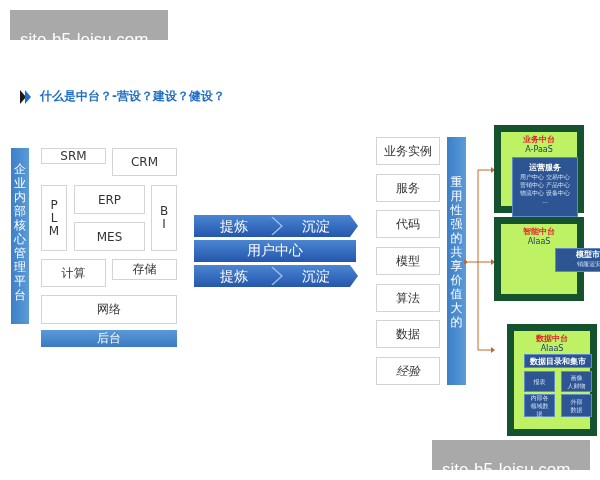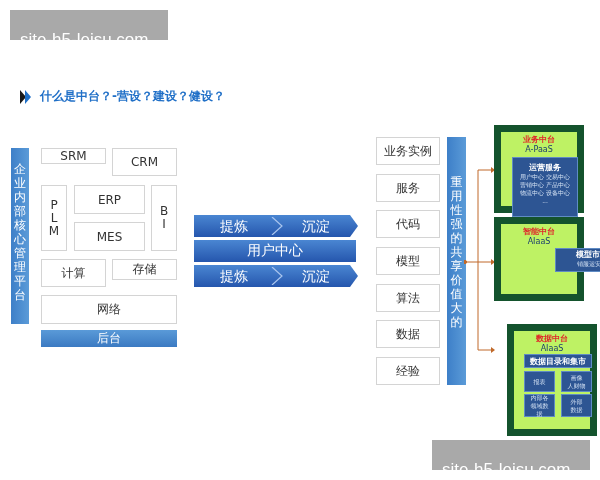--- a/index.html
+++ b/index.html
@@ -121,21 +121,21 @@
     </svg>
   <span class="seg seg2">沉淀</span>
 </div>
 
 <div class="box rbox" style="top:137px;">业务实例</div>
 <div class="box rbox" style="top:174px;">服务</div>
 <div class="box rbox" style="top:210px;">代码</div>
 <div class="box rbox" style="top:247px;">模型</div>
 <div class="box rbox" style="top:284px;">算法</div>
 <div class="box rbox" style="top:320px;">数据</div>
-<div class="box rbox" style="top:357px;">经验</div>
+<div class="box rbox" style="top:357px;font-style:italic;">经验</div>
 
 <div class="vbar vbar-right">
   <span>重</span>
   <span>用</span>
   <span>性</span>
   <span>强</span>
   <span>的</span>
   <span>共</span>
   <span>享</span>
   <span>价</span>

